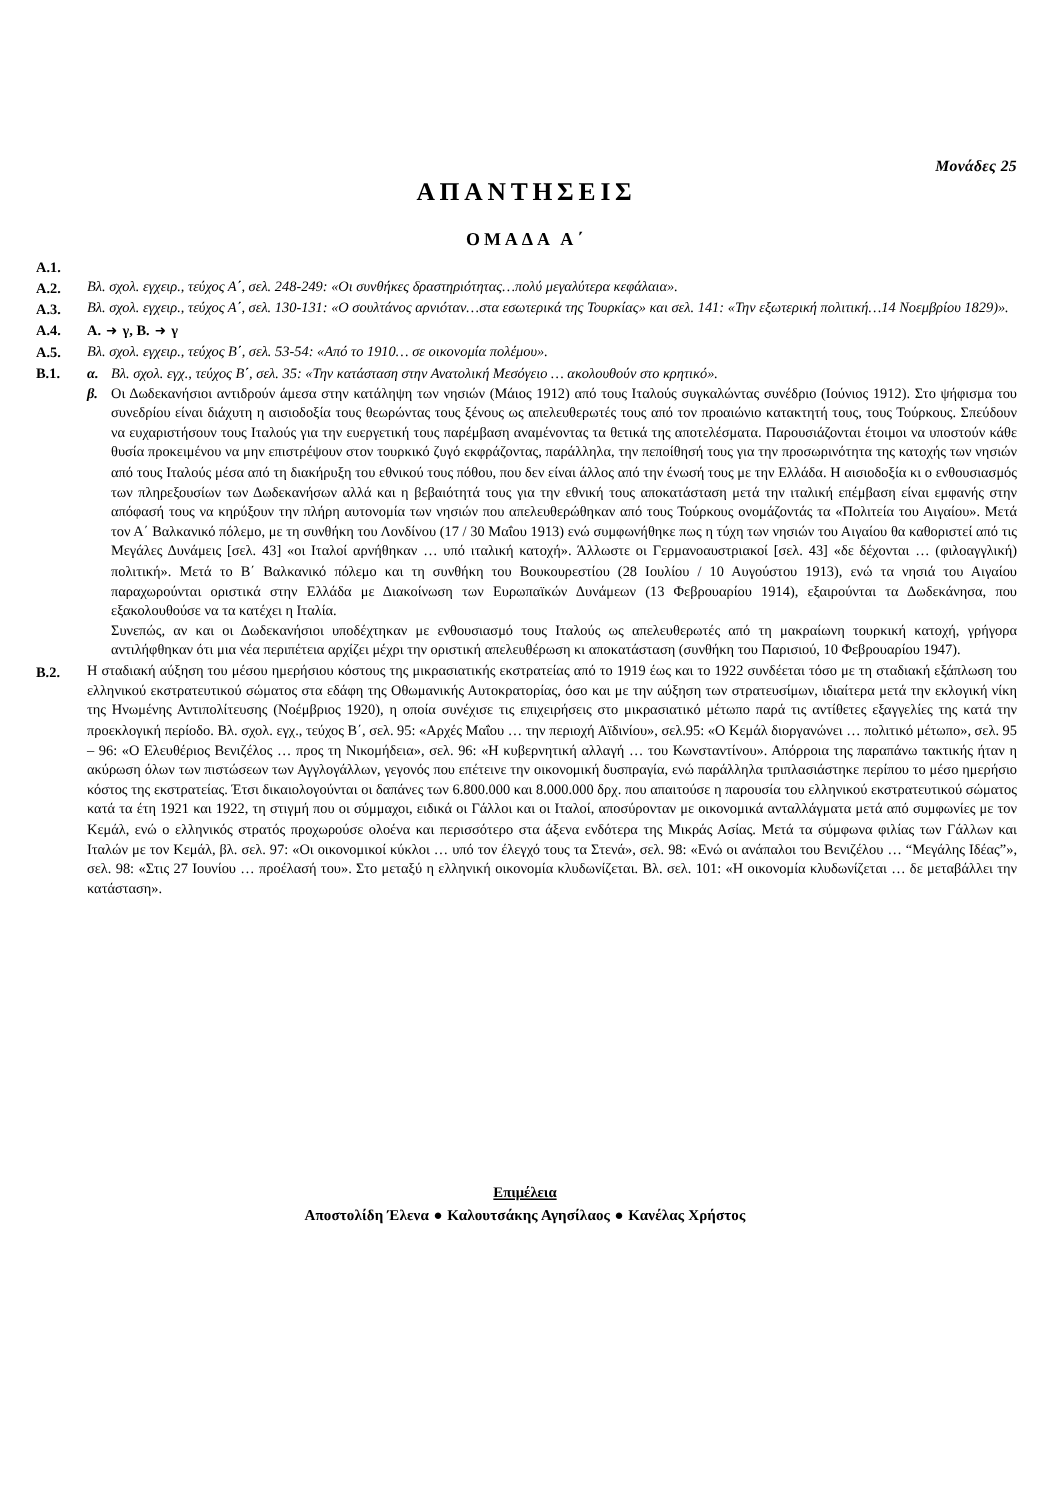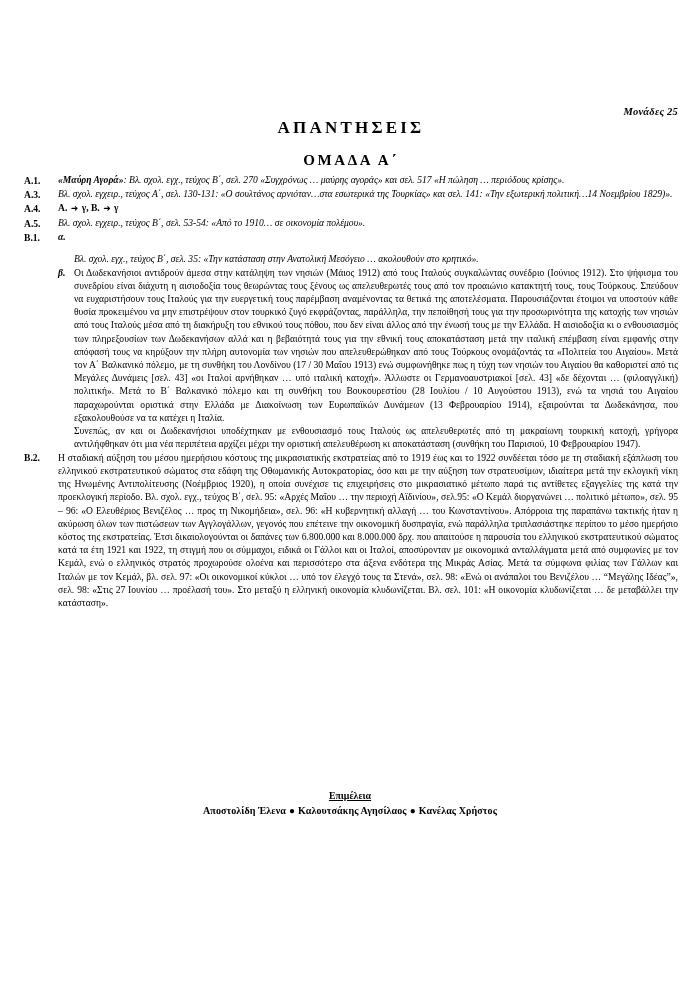--- a/index.html
+++ b/index.html
@@ -41,21 +41,21 @@
   .doc-title {
     text-align: center;
     font-weight: bold;
     font-size: 17px;
     letter-spacing: 3.2px;
     margin: 0 0 14px 0;
   }
   .group-title {
     text-align: center;
     font-weight: bold;
-    font-size: 15px;
+    font-size: 12px;
     letter-spacing: 2.6px;
     margin: 0 0 4px 0;
   }
   .group-title.second {
     margin-top: 13px;
   }
   .qrow {
     display: flex;
     align-items: flex-start;
     margin-bottom: 0.5px;
@@ -130,24 +130,29 @@
 
   <div class="content">
 
     <div class="doc-title">ΑΠΑΝΤΗΣΕΙΣ</div>
 
     <div class="group-title">ΟΜΑΔΑ Α΄</div>
 
     <div class="qrow">
       <div class="qlabel">Α.1.</div>
       <div class="qbody">
-        <p style="font-style: italic;"><b>«Μαύρη Αγορά»</b>: Βλ. σχολ. εγχ., τεύχος Β΄, σελ. 270 «Συγχρόνως … μαύρης αγοράς» και σελ. 517 «Η πώληση … περιόδους κρίσης».</p>
-      </div>
-    </div>
-
+      </div>
+    </div>
+
+    <div class="qrow">
+      <div class="qlabel">Α.2.</div>
+      <div class="qbody">
+        <p style="font-style: italic;">Βλ. σχολ. εγχειρ., τεύχος Α΄, σελ. 248-249: «Οι συνθήκες δραστηριότητας…πολύ μεγαλύτερα κεφάλαια».</p>
+      </div>
+    </div>
 
     <div class="qrow">
       <div class="qlabel">Α.3.</div>
       <div class="qbody">
         <p style="font-style: italic;">Βλ. σχολ. εγχειρ., τεύχος Α΄, σελ. 130-131: «Ο σουλτάνος αρνιόταν…στα εσωτερικά της Τουρκίας» και σελ. 141: «Την εξωτερική πολιτική…14 Νοεμβρίου 1829)».</p>
       </div>
     </div>
 
     <div class="qrow">
       <div class="qlabel">Α.4.</div>
@@ -162,21 +167,21 @@
         <p style="font-style: italic;">Βλ. σχολ. εγχειρ., τεύχος Β΄, σελ. 53-54: «Από το 1910… σε οικονομία πολέμου».</p>
       </div>
     </div>
 
 
     <div class="qrow">
       <div class="qlabel">Β.1.</div>
       <div class="qbody">
         <div class="sublist">
           <div class="sublabel">α.</div>
-          <div class="subbody" style="font-style: italic; margin-top: 22px;">Βλ. σχολ. εγχ., τεύχος Β΄, σελ. 35: «Την κατάσταση στην Ανατολική Μεσόγειο … ακολουθούν στο κρητικό».</div>
+          <div class="subbody" style="font-style: italic;">Βλ. σχολ. εγχ., τεύχος Β΄, σελ. 35: «Την κατάσταση στην Ανατολική Μεσόγειο … ακολουθούν στο κρητικό».</div>
         </div>
         <div class="sublist">
           <div class="sublabel">β.</div>
           <div class="subbody">
             <p>Οι Δωδεκανήσιοι αντιδρούν άμεσα στην κατάληψη των νησιών (Μάιος 1912) από τους Ιταλούς συγκαλώντας συνέδριο (Ιούνιος 1912). Στο ψήφισμα του συνεδρίου είναι διάχυτη η αισιοδοξία τους θεωρώντας τους ξένους ως απελευθερωτές τους από τον προαιώνιο κατακτητή τους, τους Τούρκους. Σπεύδουν να ευχαριστήσουν τους Ιταλούς για την ευεργετική τους παρέμβαση αναμένοντας τα θετικά της αποτελέσματα. Παρουσιάζονται έτοιμοι να υποστούν κάθε θυσία προκειμένου να μην επιστρέψουν στον τουρκικό ζυγό εκφράζοντας, παράλληλα, την πεποίθησή τους για την προσωρινότητα της κατοχής των νησιών από τους Ιταλούς μέσα από τη διακήρυξη του εθνικού τους πόθου, που δεν είναι άλλος από την ένωσή τους με την Ελλάδα. Η αισιοδοξία κι ο ενθουσιασμός των πληρεξουσίων των Δωδεκανήσων αλλά και η βεβαιότητά τους για την εθνική τους αποκατάσταση μετά την ιταλική επέμβαση είναι εμφανής στην απόφασή τους να κηρύξουν την πλήρη αυτονομία των νησιών που απελευθερώθηκαν από τους Τούρκους ονομάζοντάς τα «Πολιτεία του Αιγαίου». Μετά τον Α΄ Βαλκανικό πόλεμο, με τη συνθήκη του Λονδίνου (17 / 30 Μαΐου 1913) ενώ συμφωνήθηκε πως η τύχη των νησιών του Αιγαίου θα καθοριστεί από τις Μεγάλες Δυνάμεις [σελ. 43] «οι Ιταλοί αρνήθηκαν … υπό ιταλική κατοχή». Άλλωστε οι Γερμανοαυστριακοί [σελ. 43] «δε δέχονται … (φιλοαγγλική) πολιτική». Μετά το Β΄ Βαλκανικό πόλεμο και τη συνθήκη του Βουκουρεστίου (28 Ιουλίου / 10 Αυγούστου 1913), ενώ τα νησιά του Αιγαίου παραχωρούνται οριστικά στην Ελλάδα με Διακοίνωση των Ευρωπαϊκών Δυνάμεων (13 Φεβρουαρίου 1914), εξαιρούνται τα Δωδεκάνησα, που εξακολουθούσε να τα κατέχει η Ιταλία.</p>
             <p>Συνεπώς, αν και οι Δωδεκανήσιοι υποδέχτηκαν με ενθουσιασμό τους Ιταλούς ως απελευθερωτές από τη μακραίωνη τουρκική κατοχή, γρήγορα αντιλήφθηκαν ότι μια νέα περιπέτεια αρχίζει μέχρι την οριστική απελευθέρωση κι αποκατάσταση (συνθήκη του Παρισιού, 10 Φεβρουαρίου 1947).</p>
           </div>
         </div>
       </div>
     </div>

